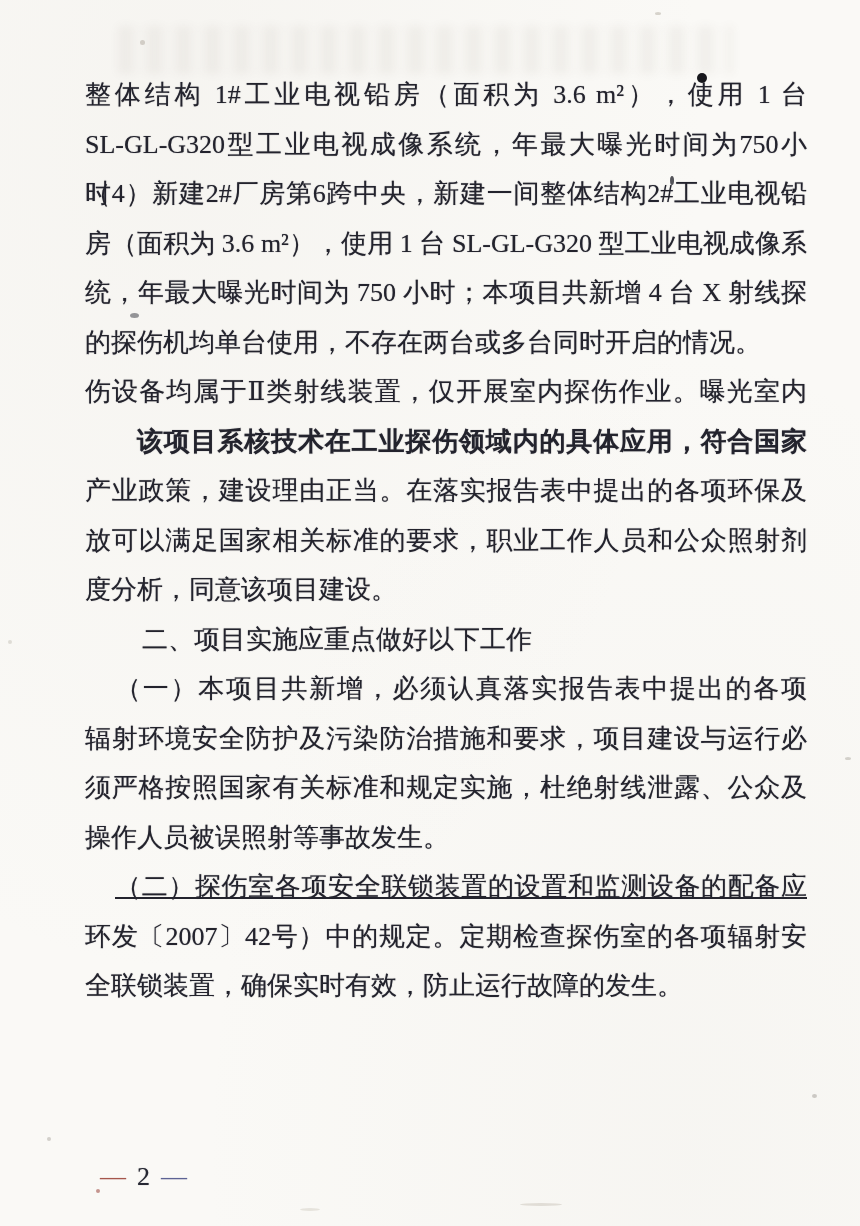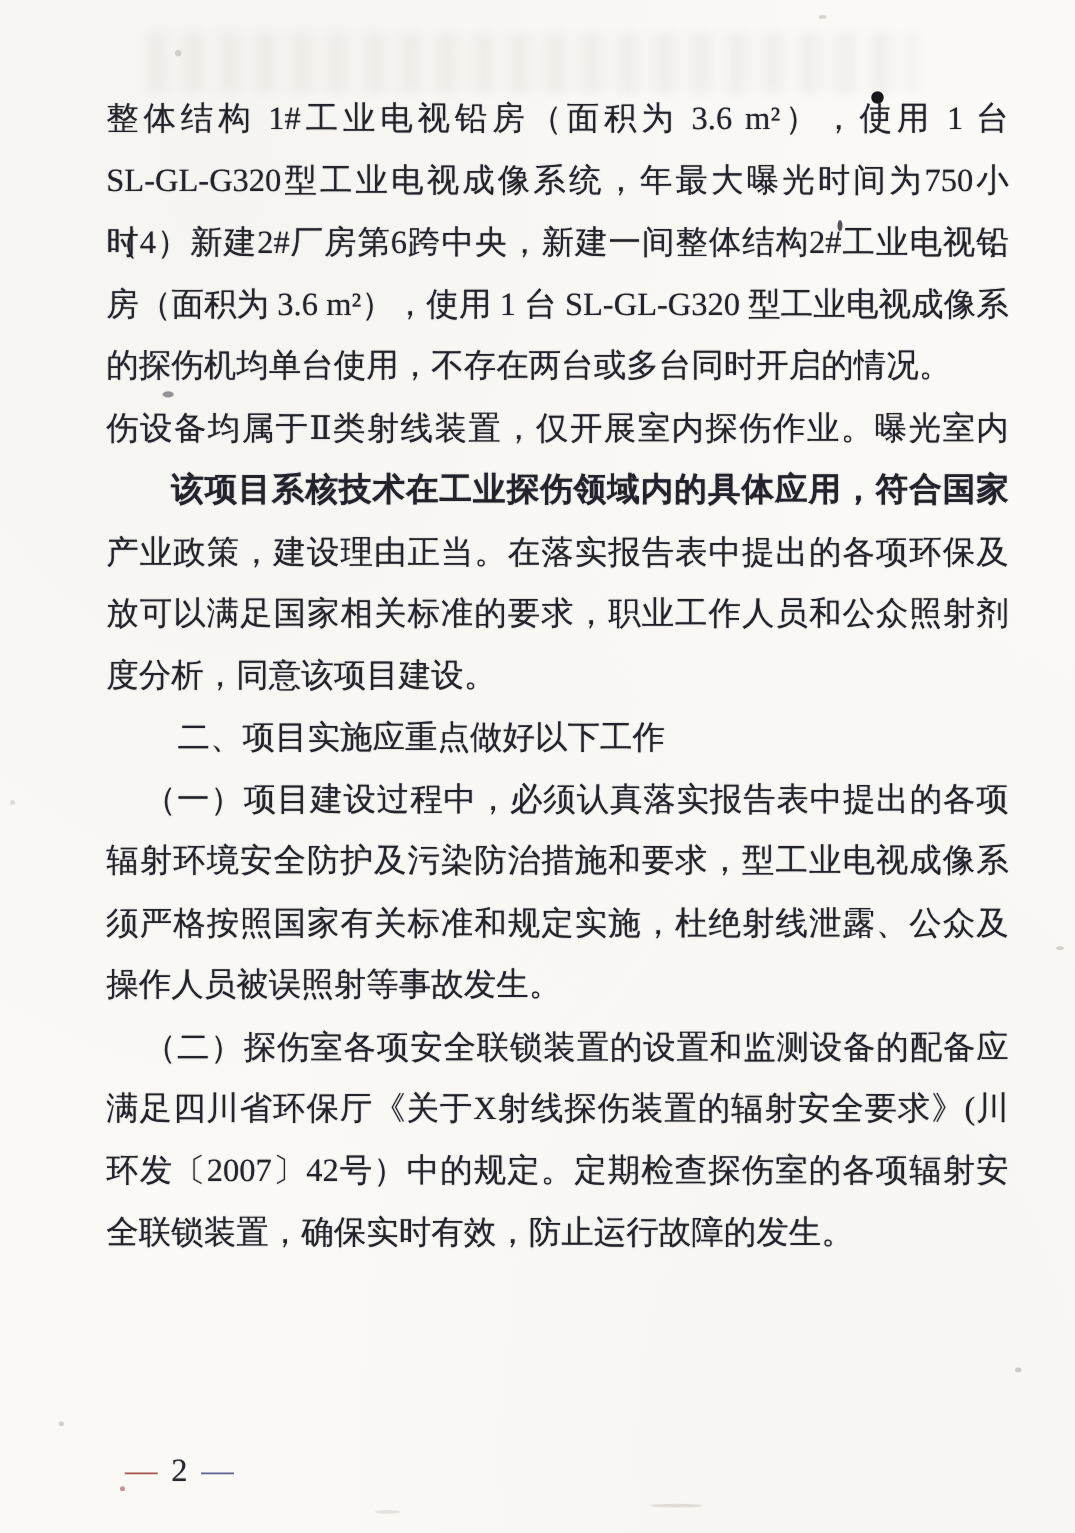--- a/index.html
+++ b/index.html
@@ -82,33 +82,33 @@
 <body>
 
 <div class="page">
   <div class="bleed-band"></div>
 
   <div class="content" style="color: rgb(35, 35, 45);">
       <div class="line fill">整体结构 1#工业电视铅房（面积为 3.6 m²），使用 1 台</div>
       <div class="line fill">SL-GL-G320型工业电视成像系统，年最大曝光时间为750小时；</div>
       <div class="line fill">（4）新建2#厂房第6跨中央，新建一间整体结构2#工业电视铅</div>
       <div class="line fill">房（面积为 3.6 m²），使用 1 台 SL-GL-G320 型工业电视成像系</div>
+      <div class="line fill">统，年最大曝光时间为 750 小时；本项目共新增 4 台 X 射线探</div>
       <div class="line">的探伤机均单台使用，不存在两台或多台同时开启的情况。</div>
       <div class="line fill">伤设备均属于Ⅱ类射线装置，仅开展室内探伤作业。曝光室内</div>
       <div class="line fill" style="padding-left: 52px; font-weight: bold;">该项目系核技术在工业探伤领域内的具体应用，符合国家</div>
       <div class="line fill">产业政策，建设理由正当。在落实报告表中提出的各项环保及</div>
       <div class="line fill">放可以满足国家相关标准的要求，职业工作人员和公众照射剂</div>
       <div class="line">度分析，同意该项目建设。</div>
       <div class="line" style="padding-left: 57px;">二、项目实施应重点做好以下工作</div>
-      <div class="line fill" style="padding-left: 30px;">（一）项目建设过程中，必须认真落实报告表中提出的各项</div>
-      <div class="line fill">辐射环境安全防护及污染防治措施和要求，型工业电视成像系</div>
+      <div class="line fill" style="padding-left: 30px;">（一）本项目共新增，必须认真落实报告表中提出的各项</div>
+      <div class="line fill">辐射环境安全防护及污染防治措施和要求，项目建设与运行必</div>
       <div class="line fill">须严格按照国家有关标准和规定实施，杜绝射线泄露、公众及</div>
       <div class="line">操作人员被误照射等事故发生。</div>
-      <div class="line fill" style="padding-left: 30px;">（二）探伤室各项安全联锁装置的设置和监测设备的配备应</div>
-      <div class="line fill">满足四川省环保厅《关于X射线探伤装置的辐射安全要求》(川</div>
+      <div class="line fill" style="padding-left: 30px; text-decoration: underline;">（二）探伤室各项安全联锁装置的设置和监测设备的配备应</div>
       <div class="line fill">环发〔2007〕42号）中的规定。定期检查探伤室的各项辐射安</div>
       <div class="line">全联锁装置，确保实时有效，防止运行故障的发生。</div>
     </div>
 
   <div class="footer">
     <span class="dash" style="color: rgb(165, 86, 76);">—</span>
     <span class="pagenum" style="color: rgb(38, 40, 51);">2</span>
     <span class="dash" style="color: rgb(93, 99, 148);">—</span>
   </div>
 <div class="speck" style="left: 697px; top: 73px; width: 10px; height: 10px; background: rgb(23, 23, 28); opacity: 1;"></div>

